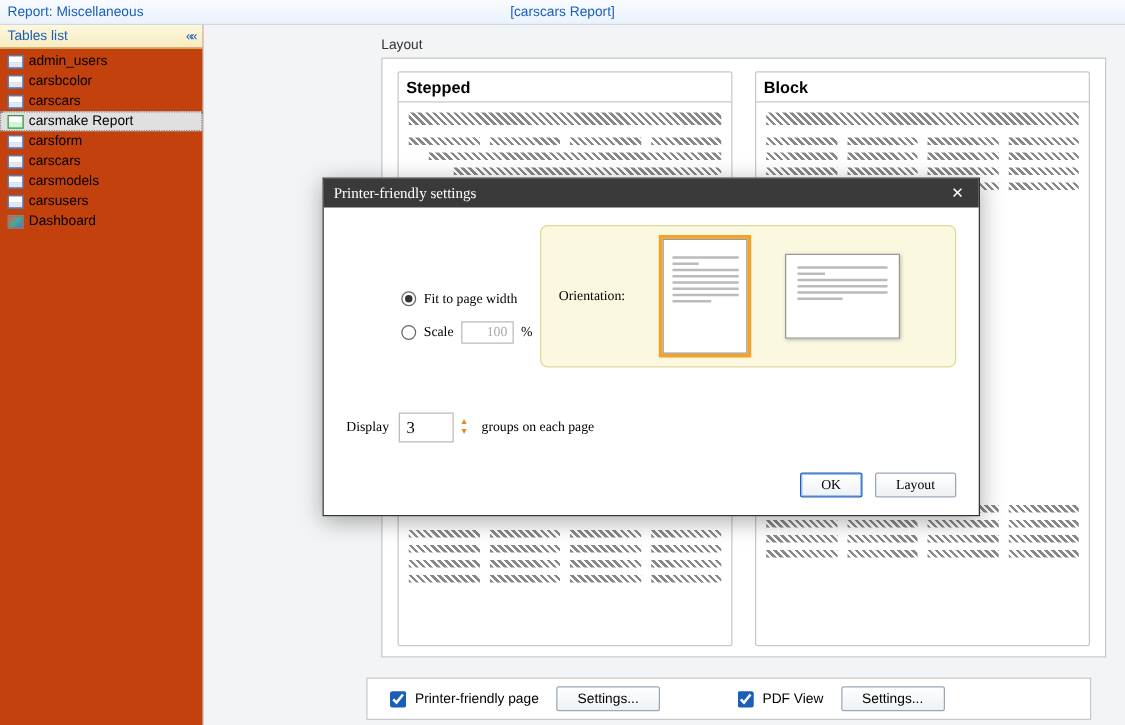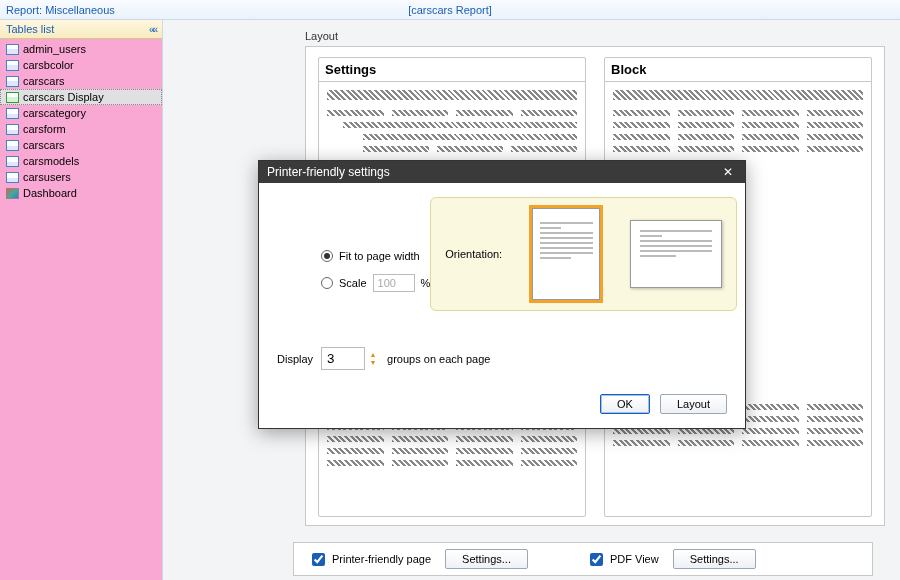--- a/index.html
+++ b/index.html
@@ -22,21 +22,21 @@
     padding: 0 6px;
     color: #1a5eb8;
   }
   .topbar .left { flex:1; }
   .topbar .center { flex:1; text-align:center; font-weight:normal; }
   .topbar .right { flex:1; }
   .main { display:flex; height:560px; }
   .sidebar {
     width: 163px;
     border-right:1px solid #cfd9e6;
-    background:#f9a8d4;
+    background:#c2410c;
     display:flex;
     flex-direction:column;
   }
   .sidebar-header {
     background: linear-gradient(#fdf7de,#f7ecc1);
     border-bottom:1px solid #d6c77f;
     padding:3px 6px;
     color:#1a5eb8;
     display:flex;
     align-items:center;
@@ -132,25 +132,26 @@
     background:linear-gradient(#fff,#eef1f5);
     padding:3px 16px;
     border-radius:2px;
     font-family:inherit;
     font-size:11px;
     cursor:pointer;
   }
   
   .modal {
     position:absolute;
-    left:258px; top:160px;
-    width:488px;
+    left:258px; top:142px;
+    width:526px;
     background:#fff;
     border:1px solid #333;
     box-shadow:0 4px 18px rgba(0,0,0,.35);
+    font-family:Liberation Serif, serif;
   }
   .modal-titlebar {
     background:#3a3a3a;
     color:#fff;
     display:flex;
     align-items:center;
     justify-content:space-between;
     padding:4px 8px;
     font-size:12px;
   }
@@ -161,21 +162,21 @@
   .radio-line { display:flex; align-items:center; gap:6px;margin-left:44px; }
   .radio-dot {
     width:12px; height:12px; border:1px solid #666; border-radius:50%;
     display:flex; align-items:center; justify-content:center;
   }
   .radio-dot.inner::after {
     content:""; width:6px; height:6px; border-radius:50%; background:#333;
   }
   .num-input {
     width:42px; border:1px solid #bbb; background:#fff; padding:2px 4px;
-    color:#aaa; text-align:left;
+    color:#aaa; text-align:right;
   }
   .orient-box {
     flex:1;
     background:#fbf8e0;
     border:1px solid #e0d89a;
     border-radius:6px;
     padding:10px 14px;
     display:flex;
     align-items:center;
     gap:30px;
@@ -232,25 +233,21 @@
         <div class="tree-item">
           <span class="tbl-icon"></span>
           <span>carsbcolor</span>
         </div>
         <div class="tree-item">
           <span class="tbl-icon"></span>
           <span>carscars</span>
         </div>
         <div class="tree-item selected">
           <span class="tbl-icon green"></span>
-          <span>carscars Display</span>
-        </div>
-        <div class="tree-item">
-          <span class="tbl-icon"></span>
-          <span>carscategory</span>
+          <span>carsmake Report</span>
         </div>
         <div class="tree-item">
           <span class="tbl-icon"></span>
           <span>carsform</span>
         </div>
         <div class="tree-item">
           <span class="tbl-icon"></span>
           <span>carscars</span>
         </div>
         <div class="tree-item">
@@ -266,21 +263,21 @@
           <span>Dashboard</span>
         </div>
       </div>
   </div>
 
   <div class="content">
     <div class="layout-label">Layout</div>
     <div class="cards-wrap">
       <div class="cards-inner">
         <div class="card">
-          <div class="card-title">Settings</div>
+          <div class="card-title">Stepped</div>
           <div class="pattern-row big"></div>
           <div class="pattern-stack">
               <div class="cell"></div>
               <div class="cell"></div>
               <div class="cell"></div>
               <div class="cell"></div>
             </div>
           <div class="pattern-row" style="margin-left:24px"></div>
           <div class="pattern-row" style="margin-left:44px"></div>
           <div class="pattern-stack" style="margin-left:44px">

